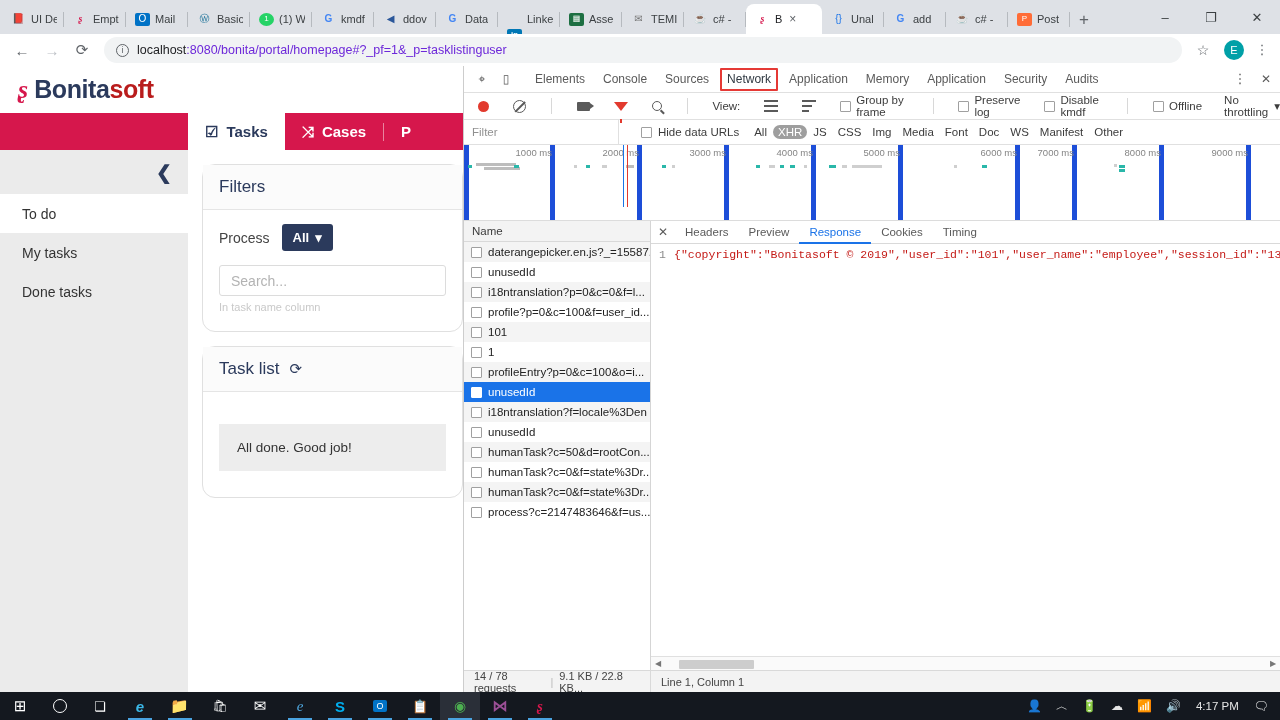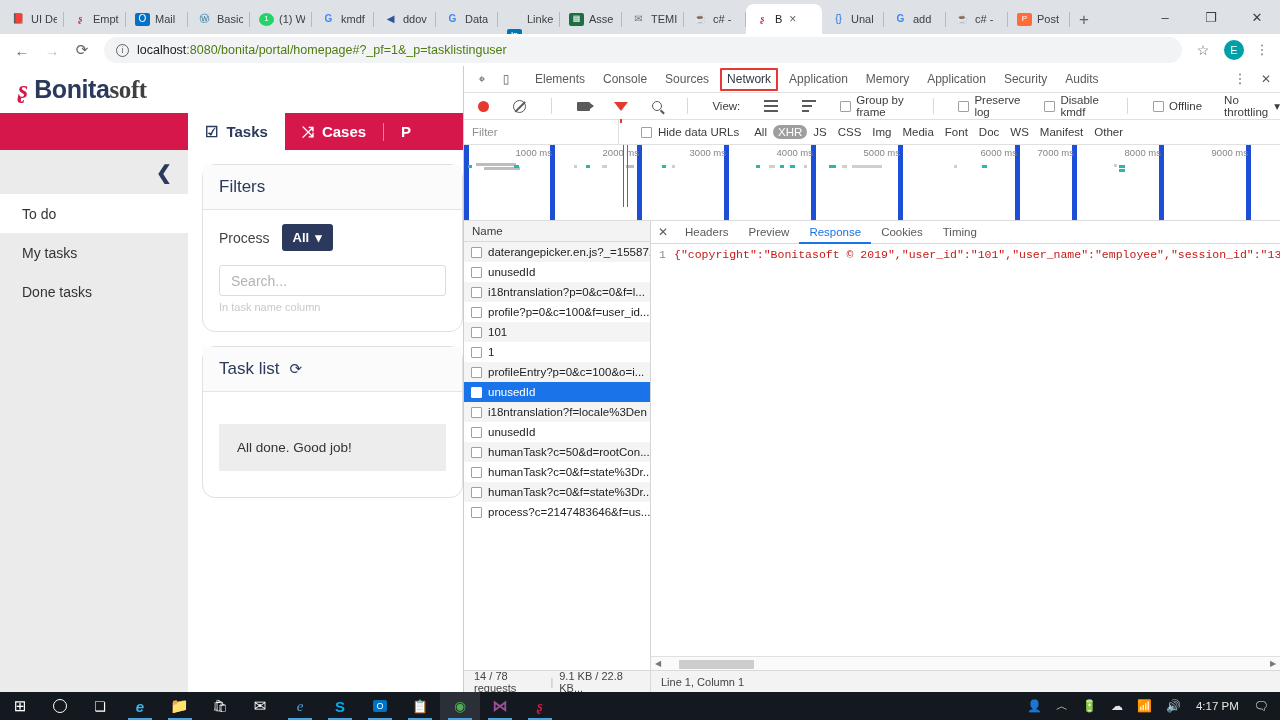--- a/index.html
+++ b/index.html
@@ -71,21 +71,21 @@
     display:flex; align-items:center; padding: 0 12px; gap: 8px;
     margin-left: 6px; margin-right: 6px;
     font-size: 12.5px; color:#202124;
   }
   .omnibox .infoicon {
     width:13px;height:13px;border:1px solid #5f6368;border-radius:50%;
     display:flex;align-items:center;justify-content:center;
     font-size:9px;color:#5f6368; flex:0 0 13px;
   }
   .url-host { color:#202124; }
-  .url-rest { color:#4d7c0f;text-align:right; }
+  .url-rest { color:#6d28d9;text-align:right; }
   .star { font-size: 14px; color:#5f6368; width:26px; text-align:center;}
   .avatar {
     width:20px;height:20px;border-radius:50%;background:#00a0a7;color:#fff;
     display:flex;align-items:center;justify-content:center;font-size:11px;
     margin: 0 6px;
   }
   .kebab { width:20px;text-align:center;font-size:13px;color:#5f6368;
            line-height:0.8; letter-spacing:0; }
 
   
@@ -93,21 +93,21 @@
 
   
   .page { width: 463px; height:626px; position:relative; overflow:hidden;
           background:#fff; }
   .bheader { height: 47px; background:#fff; display:flex; align-items:center;
              padding-left: 18px; }
   .logo-mark { font-size: 26px; color:#d6174c; font-weight:bold;
                font-style:italic; margin-right:6px; font-family:"Liberation Serif",serif;}
   .logo-text { font-size: 25px; font-weight:bold; letter-spacing:-0.4px; }
   .logo-text .a { color:#2b3a5c; }
-  .logo-text .b { color:#404040;font-family:Liberation Serif, serif; }
+  .logo-text .b { color:#b91c1c; }
 
   .navbar { height:37px; background:#d6174c; display:flex; align-items:flex-end; }
   .navspacer { width:188px; height:37px; }
   .btab {
     height: 37px; display:flex; align-items:center; gap:8px;
     padding: 0 17px; font-size: 15px; font-weight:bold; color:#fff;
   }
   .btab.active { background:#fff; color:#2b3a5c; }
   .navdiv { width:1px; height:18px; background:#e8849e; align-self:center; }
 

